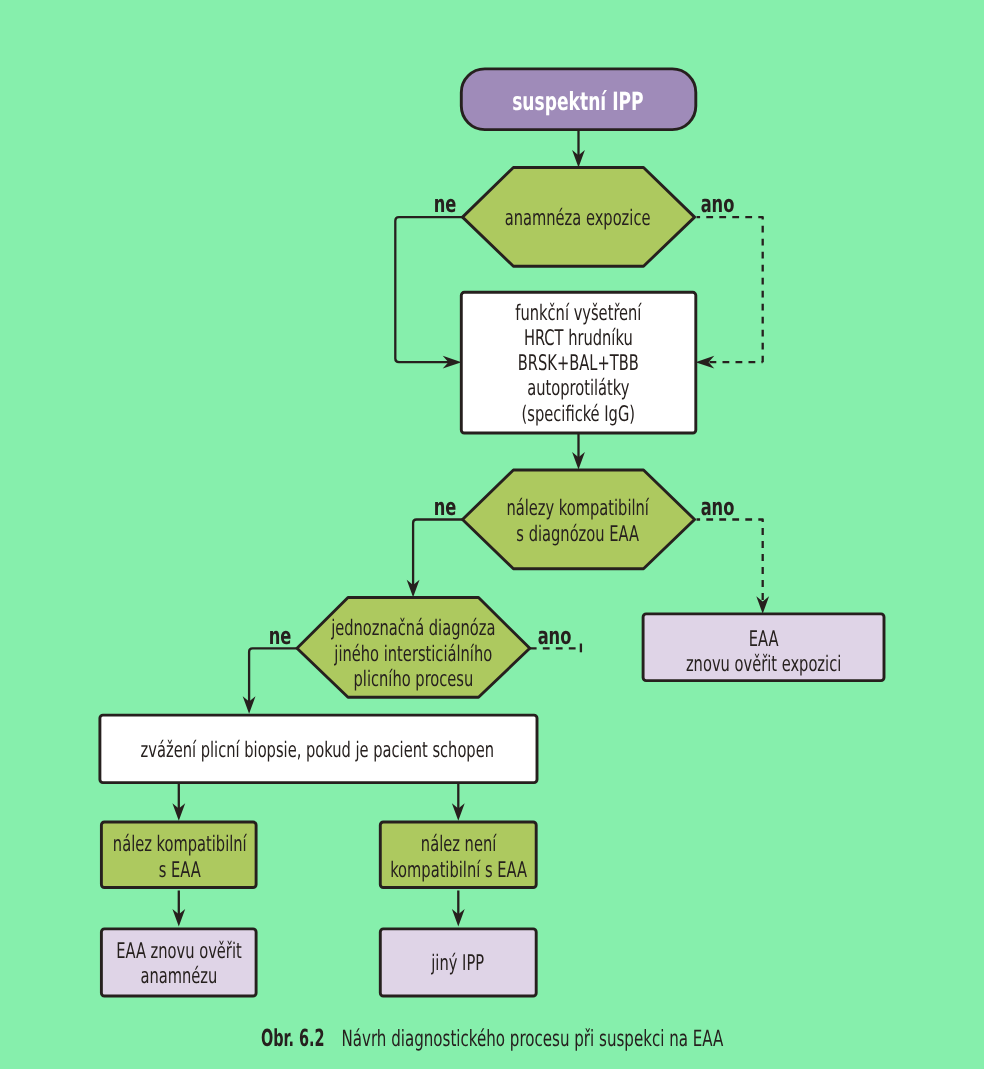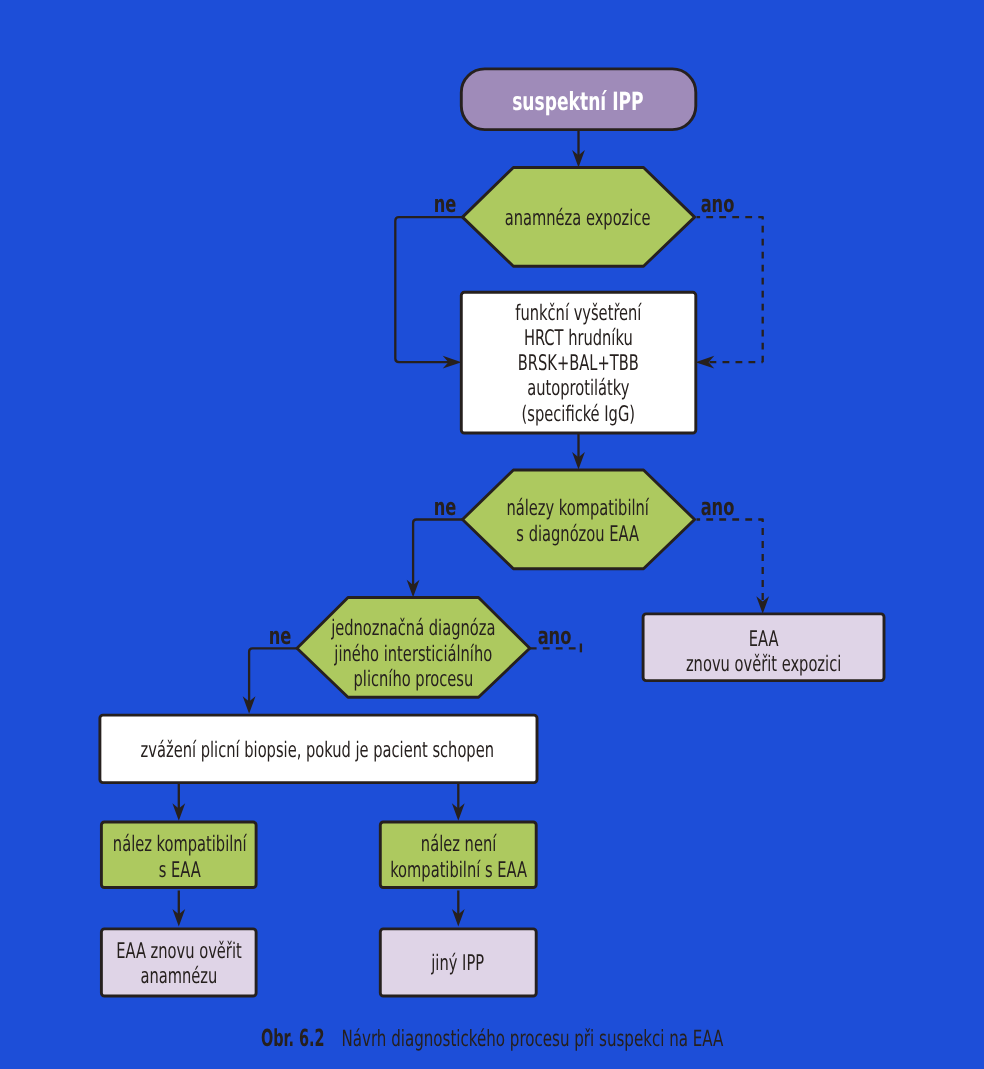--- a/index.html
+++ b/index.html
@@ -6,21 +6,21 @@
   html, body {
     margin: 0; padding: 0;
     width: 984px; height: 1069px;
     background: #FDF9DE;
     overflow: hidden;
     font-family: "DejaVu Sans", sans-serif;
   }
   * { -webkit-font-smoothing: antialiased; text-rendering: geometricPrecision; }
   svg#diagram { shape-rendering: geometricPrecision; }
   text { paint-order: stroke; }
-  #page { position: relative; width: 984px; height: 1069px; background: #1d4ed8; }
+  #page { position: relative; width: 984px; height: 1069px; background: #86efac; }
   svg#diagram { position: absolute; left: 0; top: 0; }
   .shp { stroke: #26201E; stroke-width: 2.9; stroke-linejoin: round; }
   .conn { stroke: #26201E; stroke-width: 2.3; fill: none; stroke-linecap: butt; stroke-linejoin: round; }
   .conn.dash { stroke-dasharray: 6.8 6.2; stroke-dashoffset: 3.2; }
   .arrowhead { fill: #26201E; stroke: none; }
   text { font-family: "DejaVu Sans", sans-serif; font-stretch: condensed; fill: #26201E;
          transform: scaleX(0.758); transform-box: fill-box; transform-origin: center; }
   .node-label { font-size: 21.5px; text-anchor: middle; }
   .node-label.hdr { font-size: 25.1px; font-weight: bold; fill: #FFFFFF; }
   .edge-label { font-size: 23.8px; font-weight: bold; text-anchor: middle; transform: scaleX(0.76); }

